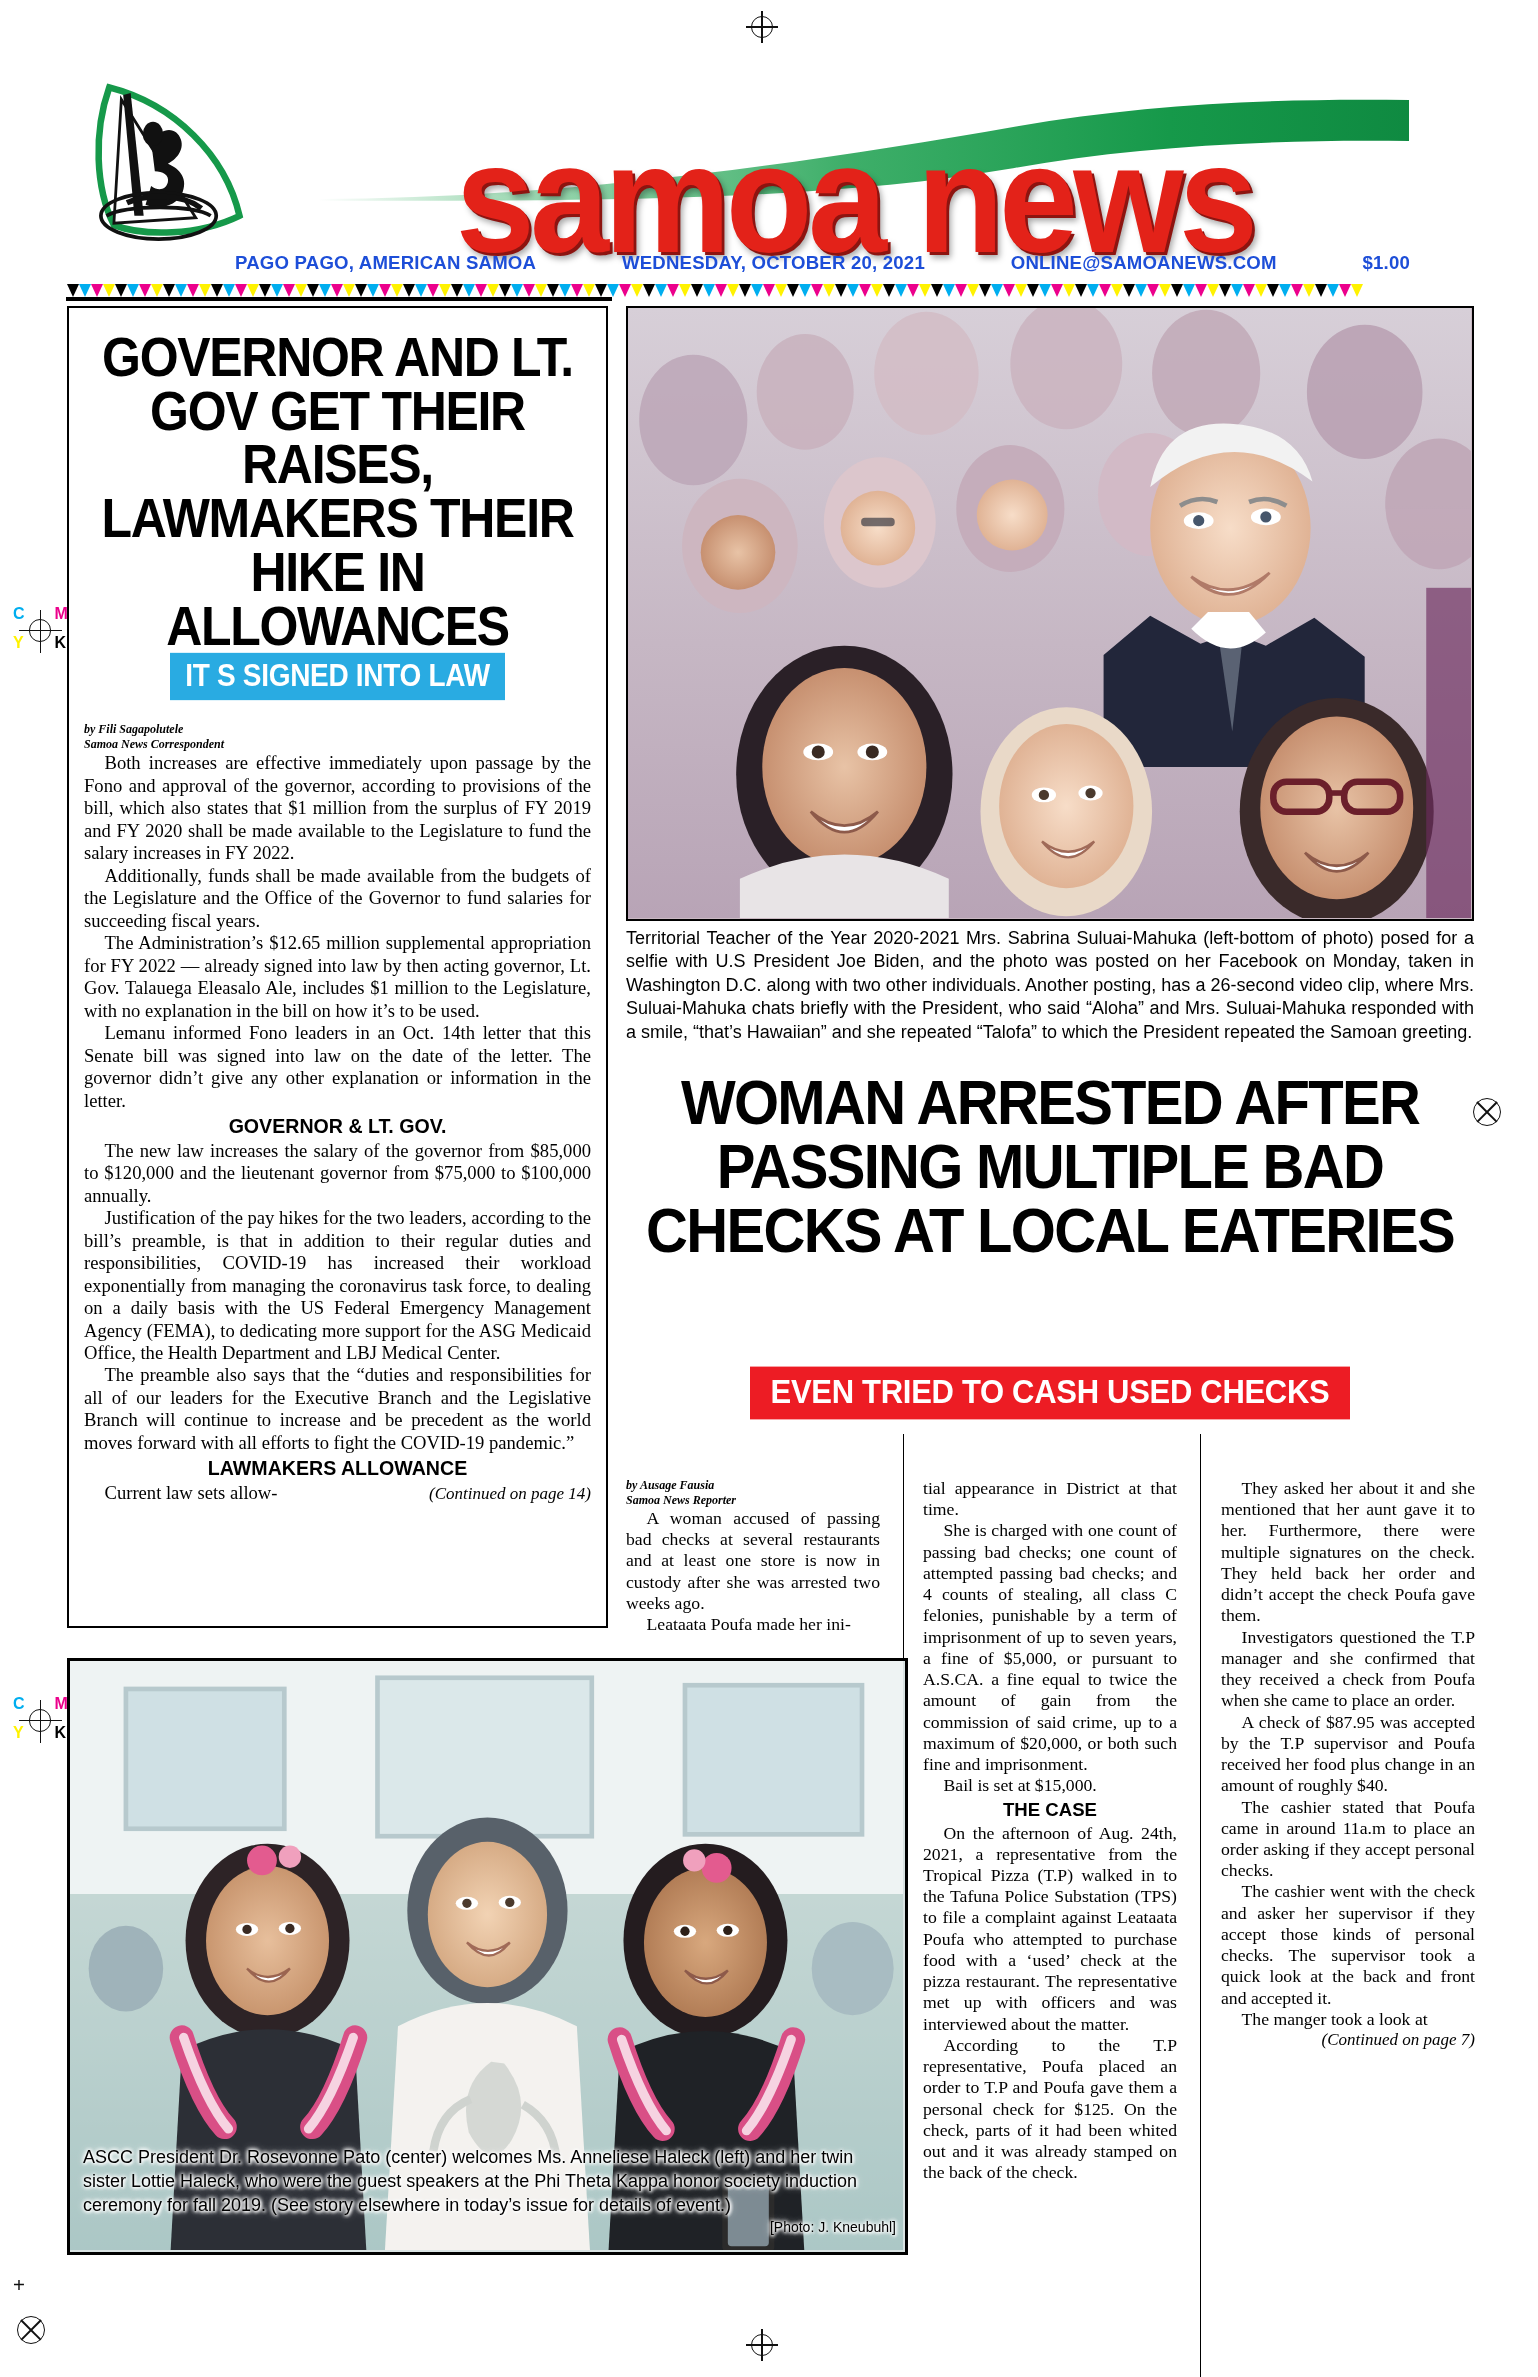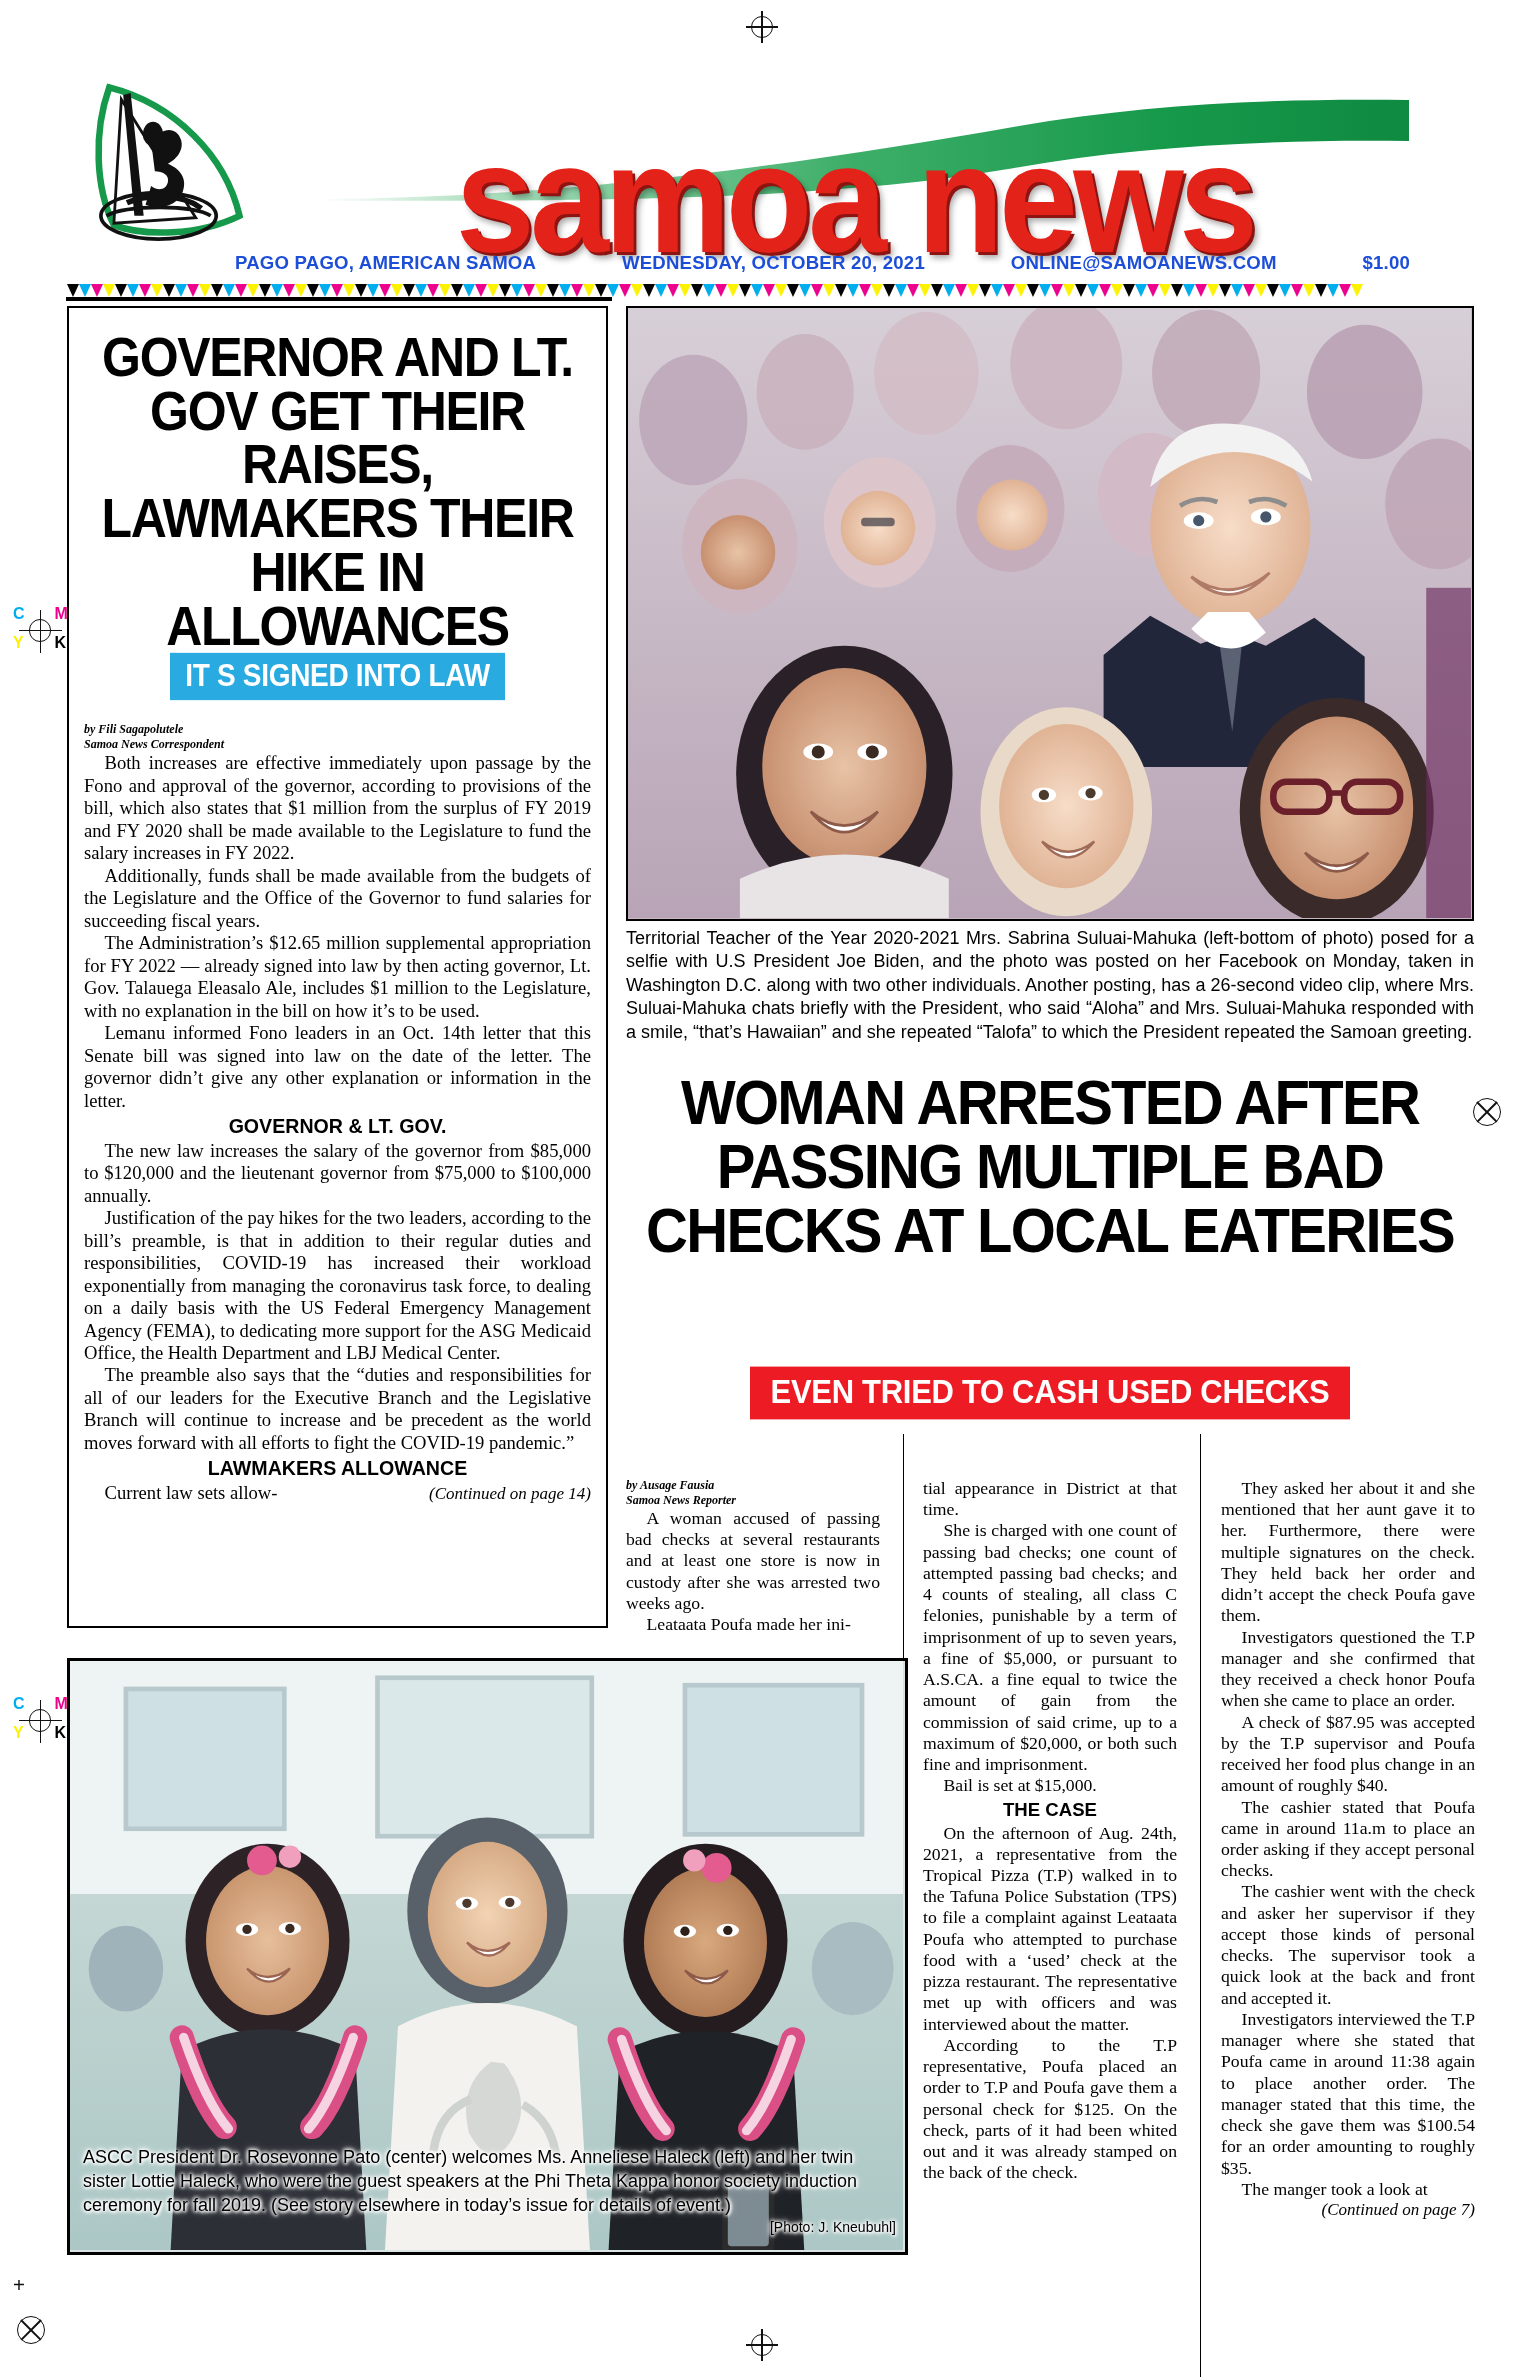--- a/index.html
+++ b/index.html
@@ -563,25 +563,24 @@
         <p>Bail is set at $15,000.</p>
         <div class="subhead">THE CASE</div>
         <p>On the afternoon of Aug. 24th, 2021, a representative from the Tropical Pizza (T.P) walked in to the Tafuna Police Substation (TPS) to file a complaint against Leataata Poufa who attempted to purchase food with a ‘used’ check at the pizza restaurant. The representative met up with officers and was interviewed about the matter.</p>
         <p>According to the T.P representative, Poufa placed an order to T.P and Poufa gave them a personal check for $125. On the check, parts of it had been whited out and it was already stamped on the back of the check.</p>
       </div>
     </div>
 
     <div class="col3 colC">
       <div class="bodytext">
         <p>They asked her about it and she mentioned that her aunt gave it to her. Furthermore, there were multiple signatures on the check. They held back her order and didn’t accept the check Poufa gave them.</p>
-        <p>Investigators questioned the T.P manager and she confirmed that they received a check honor Poufa when she came to place an order.</p>
+        <p>Investigators questioned the T.P manager and she confirmed that they received a check from Poufa when she came to place an order.</p>
         <p>A check of $87.95 was accepted by the T.P supervisor and Poufa received her food plus change in an amount of roughly $40.</p>
         <p>The cashier stated that Poufa came in around 11a.m to place an order asking if they accept personal checks.</p>
         <p>The cashier went with the check and asker her supervisor if they accept those kinds of personal checks. The supervisor took a quick look at the back and front and accepted it.</p>
-        <p>Investigators interviewed the T.P manager where she stated that Poufa came in around 11:38 again to place another order. The manager stated that this time, the check she gave them was $100.54 for an order amounting to roughly $35.</p>
         <p>The manger took a look at</p>
         <div class="contd">(Continued on page 7)</div>
       </div>
     </div>
   </div>
 
   <div class="photo-bot">
     <svg class="ph" width="833" height="589" viewBox="0 0 894 632" preserveAspectRatio="none">
       <defs>
         <linearGradient id="room" x1="0" y1="0" x2="0" y2="1">

